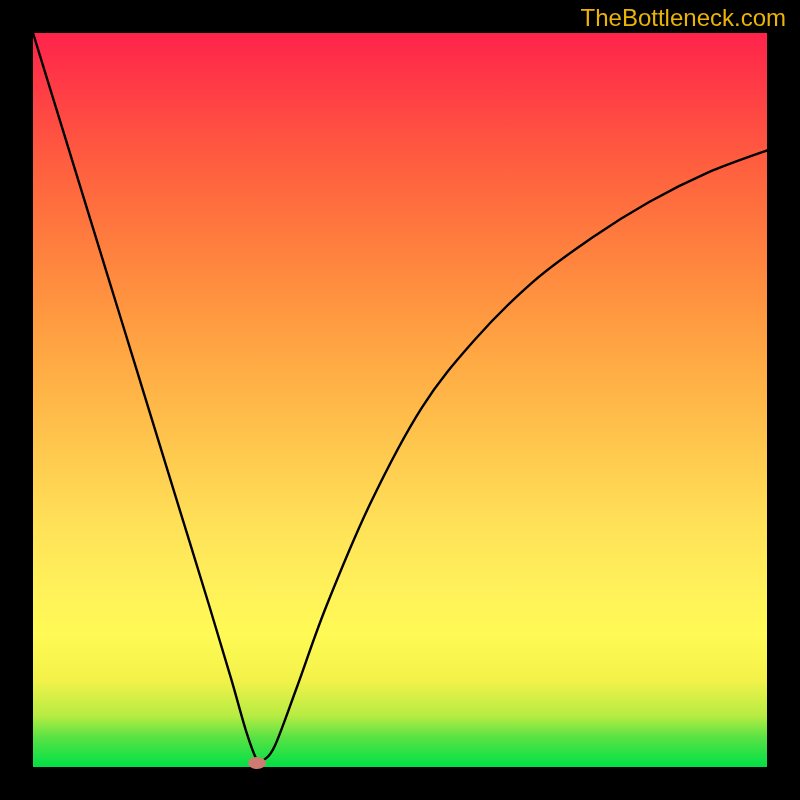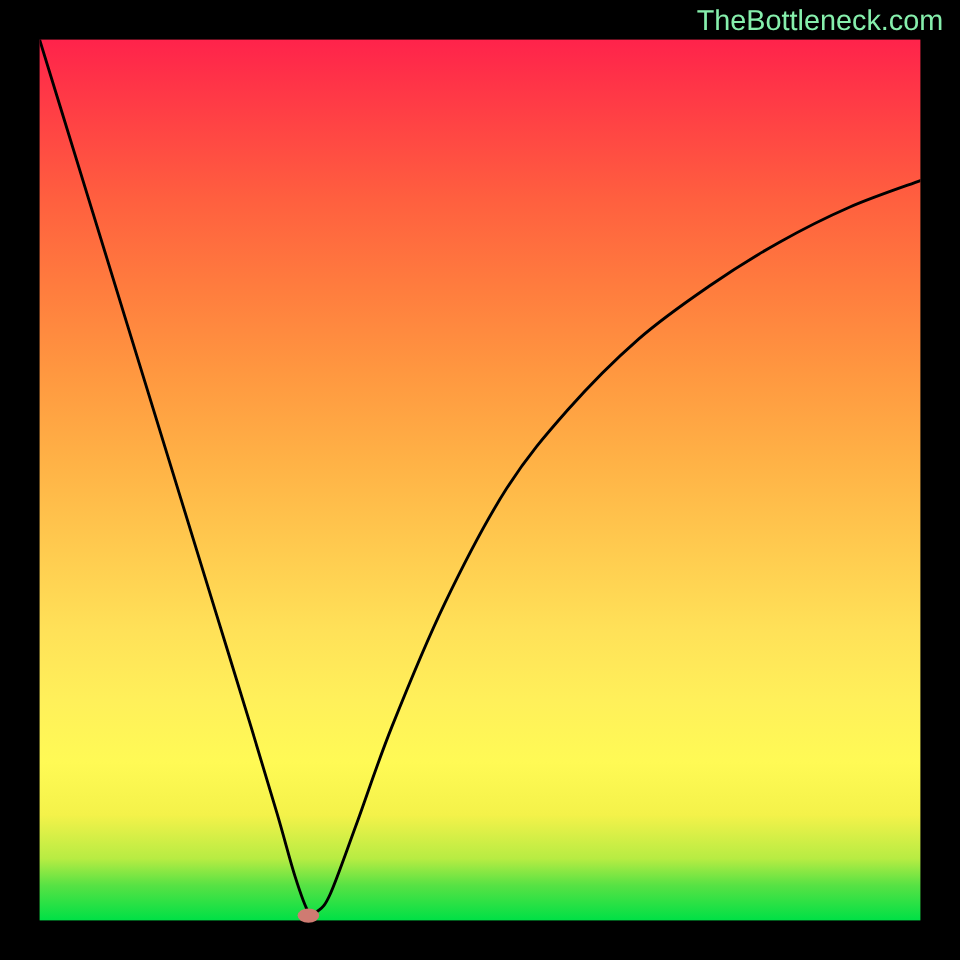--- a/index.html
+++ b/index.html
@@ -40,21 +40,21 @@
       #ff234b 100%
     );
   }
   .watermark {
     position: absolute;
     top: 4px;
     right: 14px;
     font-family: Arial, Helvetica, sans-serif;
     font-size: 24px;
     font-weight: 400;
-    color: #86efac;
+    color: #eab308;
     letter-spacing: 0px;
     user-select: none;
   }
   svg.curve {
     position: absolute;
     left: 0;
     top: 0;
     width: 734px;
     height: 734px;
   }

